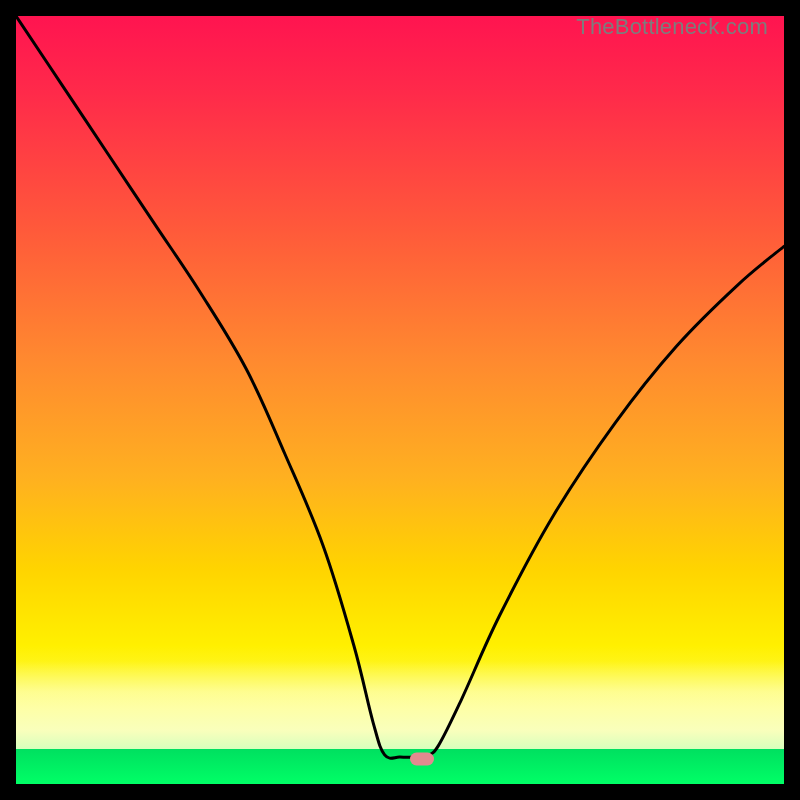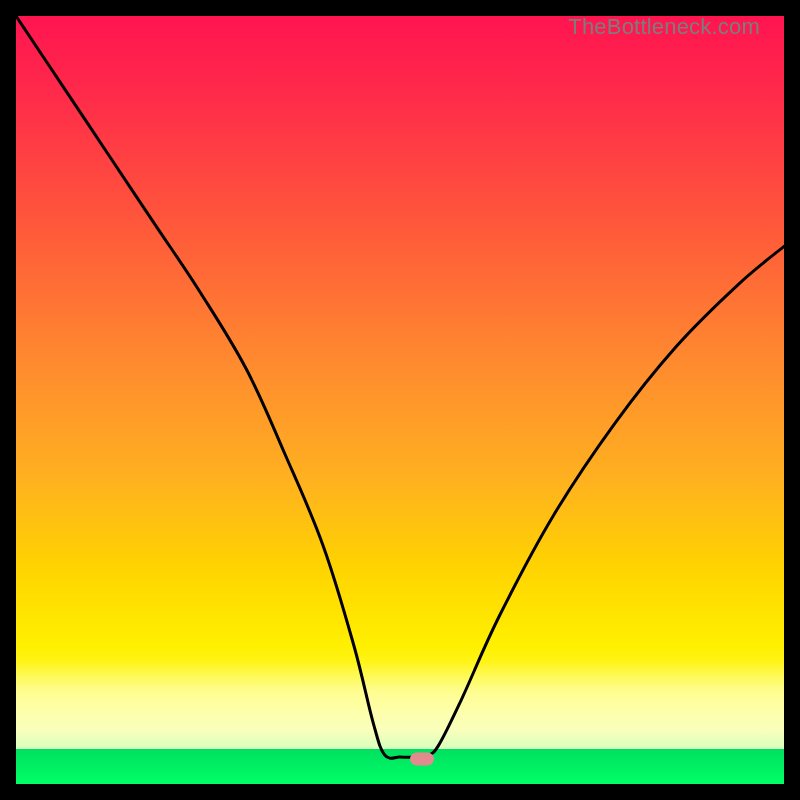--- a/index.html
+++ b/index.html
@@ -57,21 +57,21 @@
         #00e060 100%
       );
   }
   .curve {
     position: absolute;
     inset: 0;
   }
   .watermark {
     position: absolute;
     top: 14px;
-    right: 40px;
+    right: 32px;
     color: #7d7d7d;
     font-size: 22px;
     letter-spacing: 0.2px;
     font-weight: 500;
     user-select: none;
     text-align: right;
   }
   .marker {
     position: absolute;
     width: 24px;

